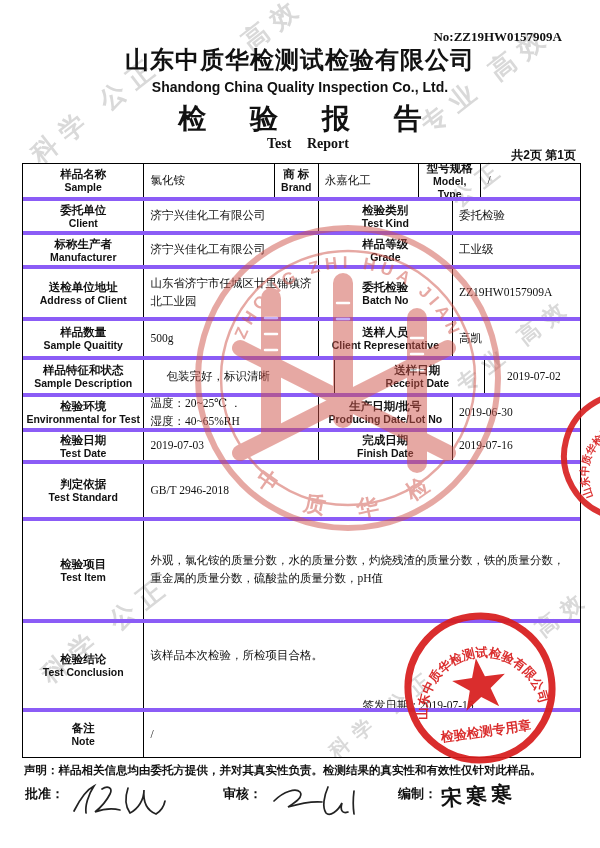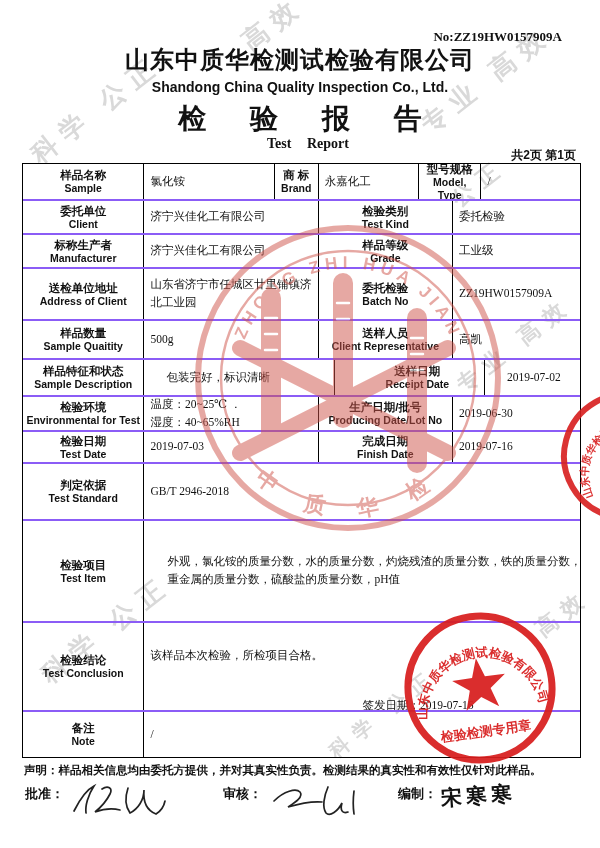--- a/index.html
+++ b/index.html
@@ -19,21 +19,21 @@
               font-size:14px;font-weight:bold;z-index:2;}
   .title-cn{position:absolute;top:100px;left:0;width:100%;text-align:center;
             font-size:28px;font-weight:bold;letter-spacing:18px;text-indent:18px;z-index:2;}
   .title-en{position:absolute;top:136px;left:8px;width:100%;text-align:center;
             font-family:"Liberation Serif","DejaVu Serif",serif;font-weight:bold;
             font-size:14px;word-spacing:12px;z-index:2;}
   .pagination{position:absolute;top:147px;right:24px;font-weight:bold;font-size:12px;z-index:2;}
 
   
   .tbl{position:absolute;left:22px;top:163px;width:557px;border:1px solid #000;z-index:2;}
-  .trow{display:grid;border-bottom:2px solid #8b5cf6;box-sizing:border-box;}
+  .trow{display:grid;border-bottom:4px solid #8b5cf6;box-sizing:border-box;}
   .trow:last-child{border-bottom:none;}
   .cell{border-right:1px solid #000;box-sizing:border-box;overflow:hidden;position:relative;}
   .cell:last-child{border-right:none;}
   .cell.label{display:flex;flex-direction:column;justify-content:center;align-items:center;
               text-align:center;font-weight:bold;padding:1px 2px;}
   .cell.label .cn{font-size:11.5px;line-height:1.25;}
   .cell.label .en{font-size:10.5px;line-height:1.2;}
   .cell.value{display:flex;align-items:center;padding:2px 6px;
               font-family:"Liberation Serif","DejaVu Serif",serif;font-size:11.5px;
               line-height:1.55;white-space:pre-line;}
@@ -216,21 +216,21 @@
         </div>
         <div class="cell value"><div>2019-07-16</div></div>
       </div>
       <div class="trow" style="height: 57px; grid-template-columns: 21.8% 78.2%;">
         <div class="cell label">
           <div class="cn">判定依据</div>
           <div class="en">Test Standard</div>
         </div>
         <div class="cell value"><div>GB/T 2946-2018</div></div>
       </div>
-      <div class="trow" style="height: 102px; grid-template-columns: 21.8% 78.2%; gap: 17px;">
+      <div class="trow" style="height: 102px; grid-template-columns: 21.8% 78.2%;">
         <div class="cell label">
           <div class="cn">检验项目</div>
           <div class="en">Test  Item</div>
         </div>
         <div class="cell value"><div>外观，氯化铵的质量分数，水的质量分数，灼烧残渣的质量分数，铁的质量分数，重金属的质量分数，硫酸盐的质量分数，pH值</div></div>
       </div>
       <div class="trow" style="height: 89px; grid-template-columns: 21.8% 78.2%;">
         <div class="cell label">
           <div class="cn">检验结论</div>
           <div class="en">Test Conclusion</div>

